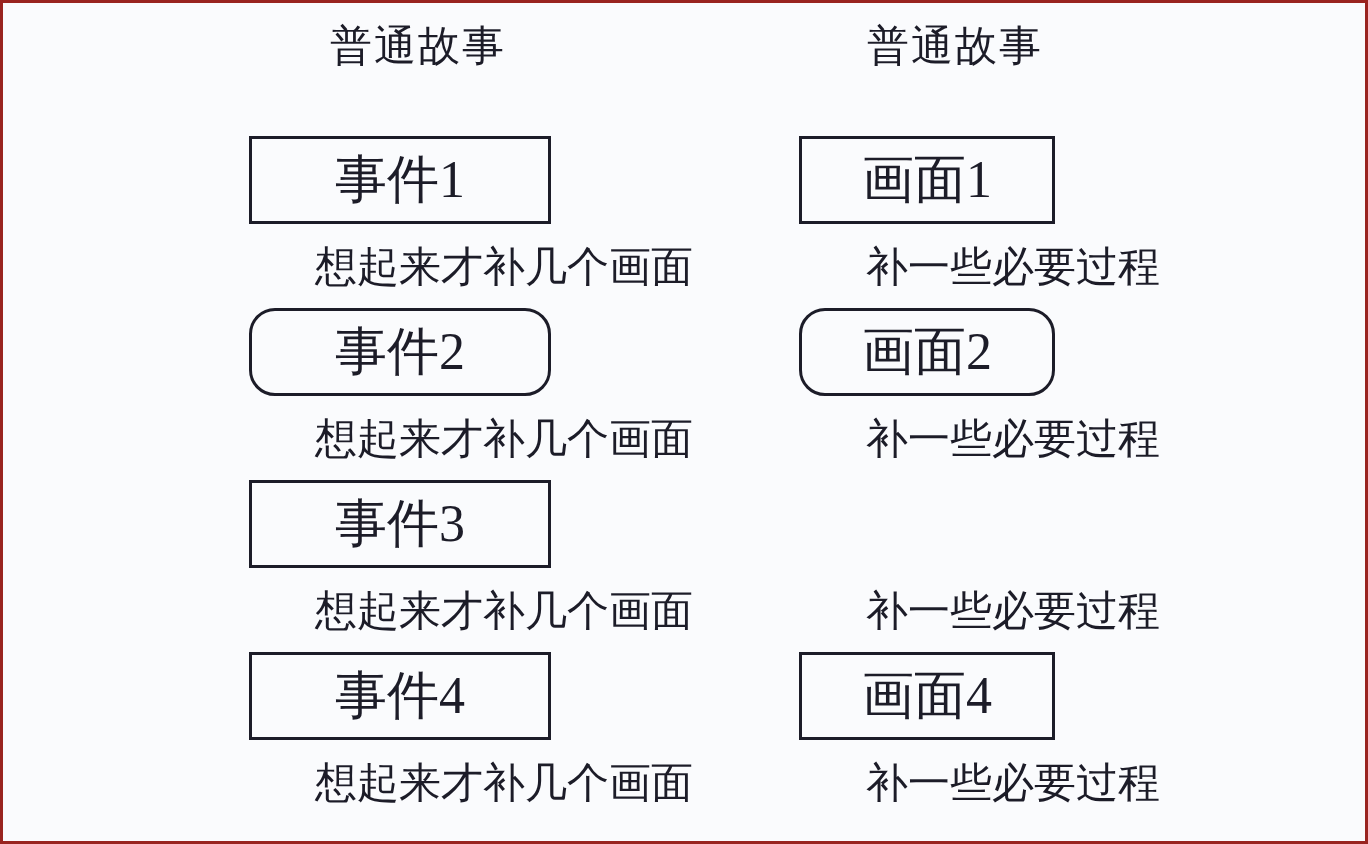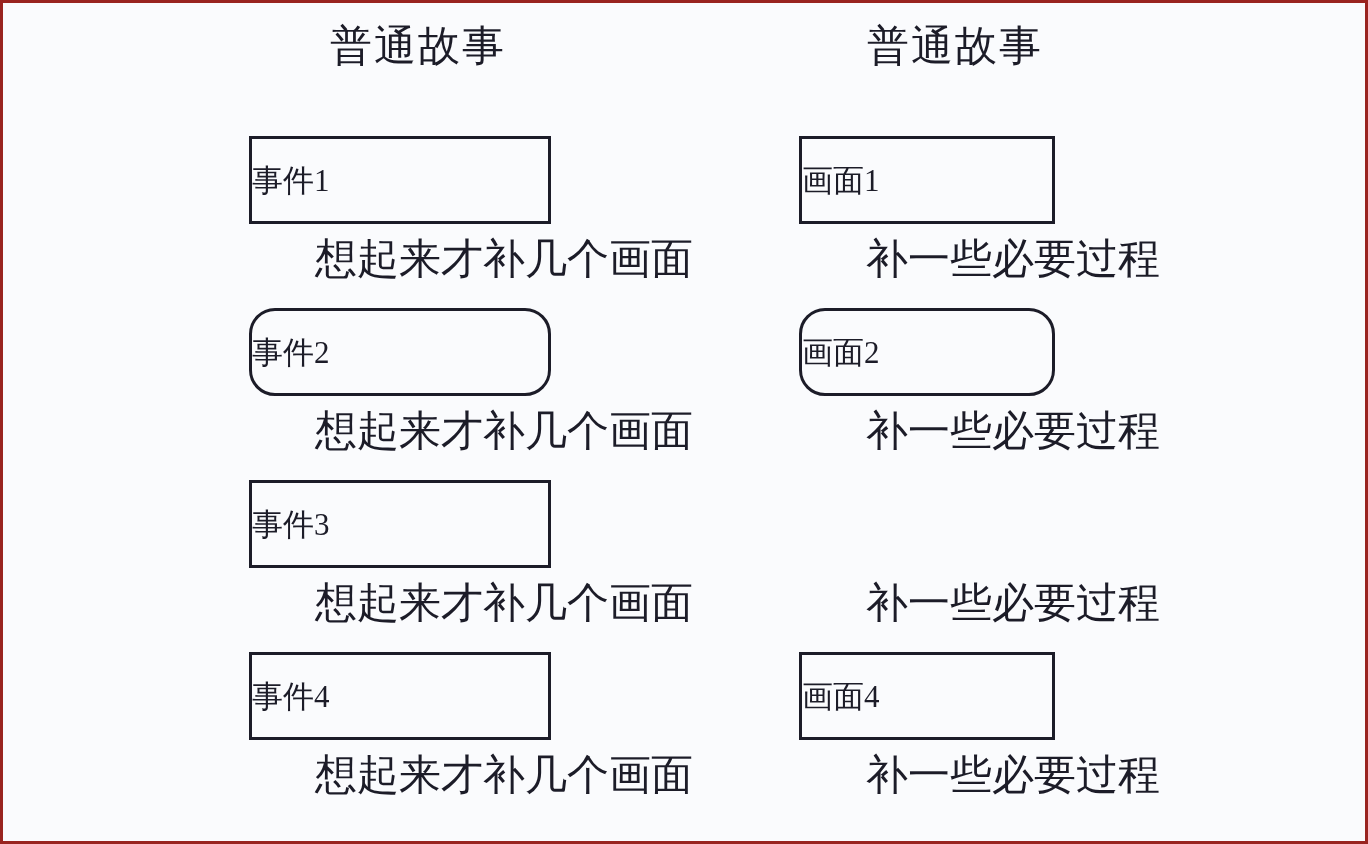--- a/index.html
+++ b/index.html
@@ -34,36 +34,38 @@
   .title-left  { left: 255px; }
   .title-right { left: 792px; }
   .node-box {
     position: absolute;
     width: 302px;
     height: 88px;
     border: 3px solid var(--ink);
     background: var(--bg);
     display: flex;
     align-items: center;
-    font-size: 31px;
+    justify-content: center;
+    font-size: 52px;
     line-height: 1;
     white-space: nowrap;
   }
   .box-left  { left: 246px; }
   .box-right { left: 796px; width: 256px; }
   .row-0 { top: 133px; }
   .row-1 { top: 305px; border-radius: 26px; }
   .row-2 { top: 477px; }
   .row-3 { top: 649px; }
   .caption {
     position: absolute;
     font-size: 42px;
     line-height: 1.1;
     text-align: center;
     white-space: nowrap;
+    margin-top: 8px;
   }
   .cap-left  { left: 311px; width: 380px; }
   .cap-right { left: 850px; width: 320px; }
   .cap-0 { top: 233px; }
   .cap-1 { top: 405px; }
   .cap-2 { top: 577px; }
   .cap-3 { top: 749px; }
 </style>
 </head>
 <body>

